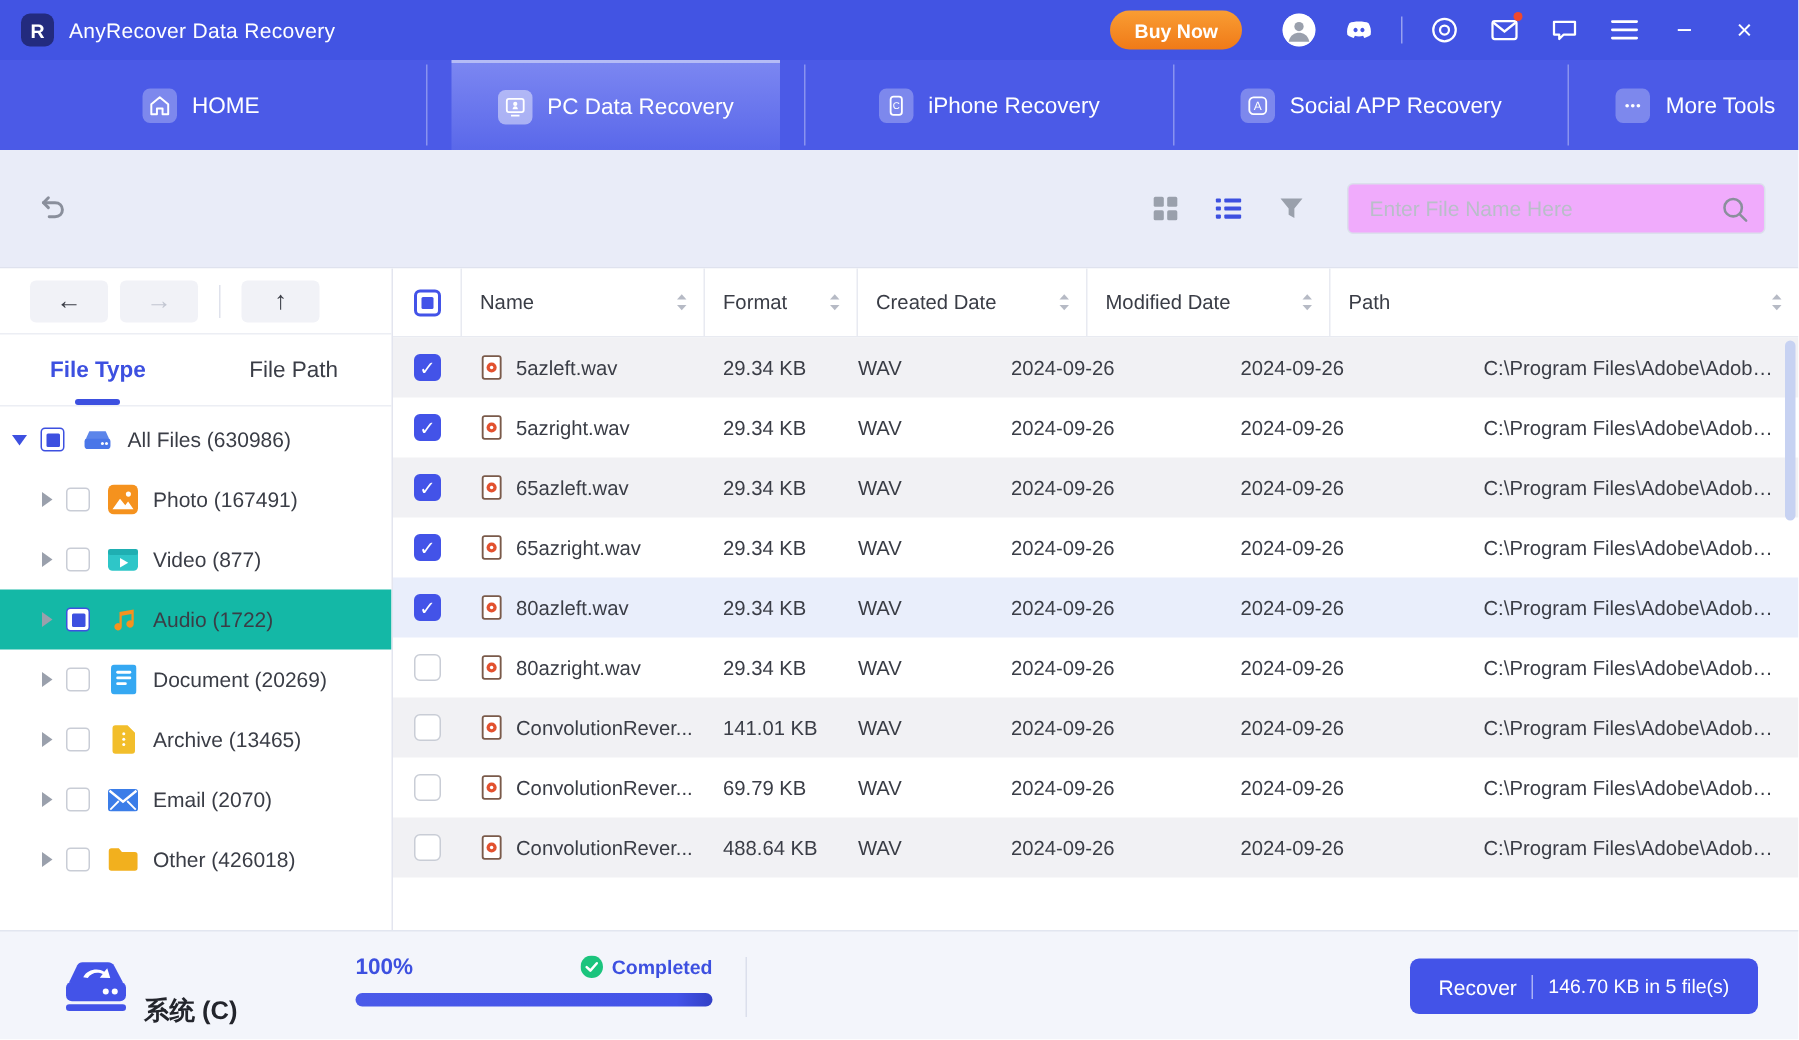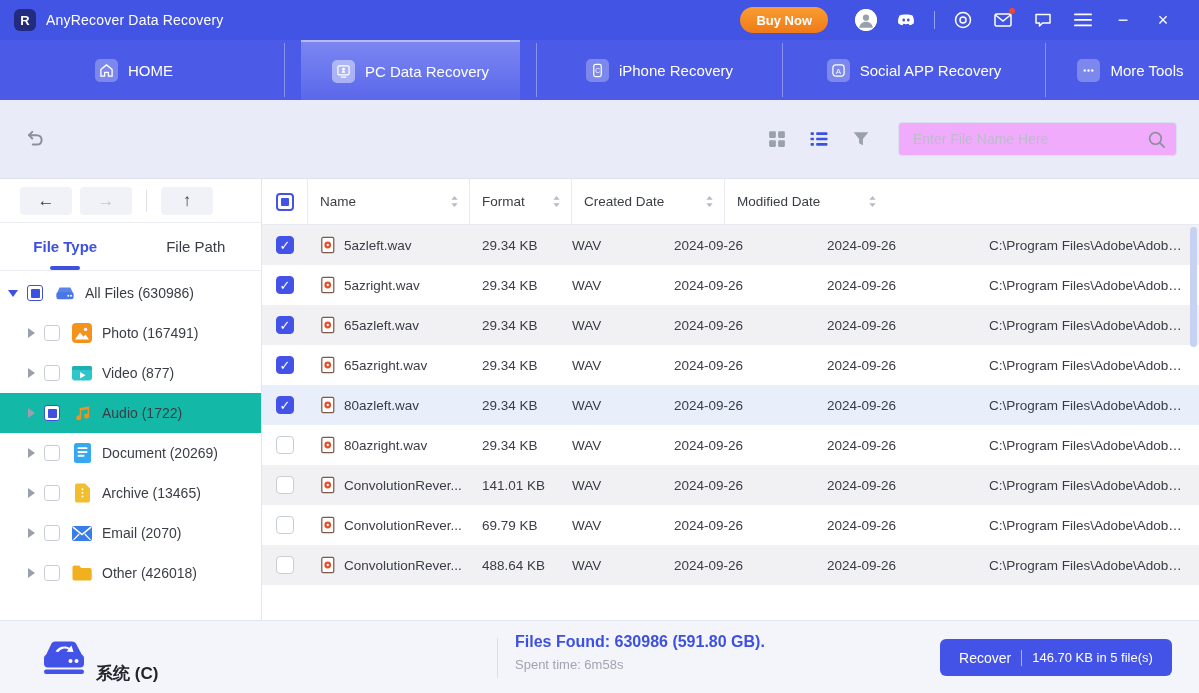--- a/index.html
+++ b/index.html
@@ -405,20 +405,27 @@
               <path d="M5 13 L1.5 9 H8.5 Z"></path>
             </svg>
         </div>
         <div class="th col-modified">
           <span>Modified Date</span>
           <svg class="sort" width="9" height="13" viewBox="0 0 10 14" fill="#b6bac5">
               <path d="M5 1 L8.5 5 H1.5 Z"></path>
               <path d="M5 13 L1.5 9 H8.5 Z"></path>
             </svg>
         </div>
+        <div class="th col-path">
+          <span>Path</span>
+          <svg class="sort" width="9" height="13" viewBox="0 0 10 14" fill="#b6bac5">
+              <path d="M5 1 L8.5 5 H1.5 Z"></path>
+              <path d="M5 13 L1.5 9 H8.5 Z"></path>
+            </svg>
+        </div>
       </div>
 
       <div class="tbody">
 
         <div class="tr stripe">
           <div class="col-cb">
               <span class="row-cb checked">✓</span>
             </div>
           <div class="td col-name">
               <span class="name-cell">
@@ -625,27 +632,36 @@
           <path d="M6 17 L11.5 5.5 C12.2 4.2 13.5 3.5 15 3.5 H32 C33.8 3.5 35.3 4.3 36.2 6 L42 17 Z" fill="#4353e8"></path>
           <rect x="4" y="16.5" width="40" height="13" rx="4" fill="#4353e8"></rect>
           <rect x="4" y="31.5" width="40" height="4.5" rx="2.2" fill="#4353e8"></rect>
           <circle cx="30.5" cy="23" r="2" fill="#fff"></circle>
           <circle cx="36.5" cy="23" r="2" fill="#fff"></circle>
           <path d="M15.5 13.5 C18 8.5 25 7 29.5 9.8 L31.5 7.5 L33.5 14 L26.5 13.8 L28.5 11.4 C25 9.4 20.5 10.6 18.5 14 Z" fill="#fff"></path>
         </svg>
     </span>
     <div class="drive-label">系统 (C)</div>
 
+    <div class="prog-group">
+      <div class="prog-top">
+        <span class="pct">100%</span>
+        <span class="completed">
+          <svg width="15" height="15" viewBox="0 0 16 16">
+              <circle cx="8" cy="8" r="8" fill="#1bc47d"></circle>
+              <path d="M4.4 8.3 L7 10.7 L11.6 5.5" stroke="#fff" stroke-width="1.8" fill="none" stroke-linecap="round" stroke-linejoin="round"></path>
+            </svg>
+          <span>Completed</span>
+        </span>
+      </div>
+      <div class="prog-bar"></div>
+    </div>
 
     <div class="sb-divider"></div>
 
-    <div class="files-group">
-      <div class="files-found">Files Found: 630986 (591.80 GB).</div>
-      <div class="spent">Spent time: 6m58s</div>
-    </div>
 
     <button class="recover-btn">
       <span class="r-main">Recover</span>
       <span class="r-sep"></span>
       <span class="r-detail">146.70 KB in 5 file(s)</span>
     </button>
   </div>
 
 </div>
 

